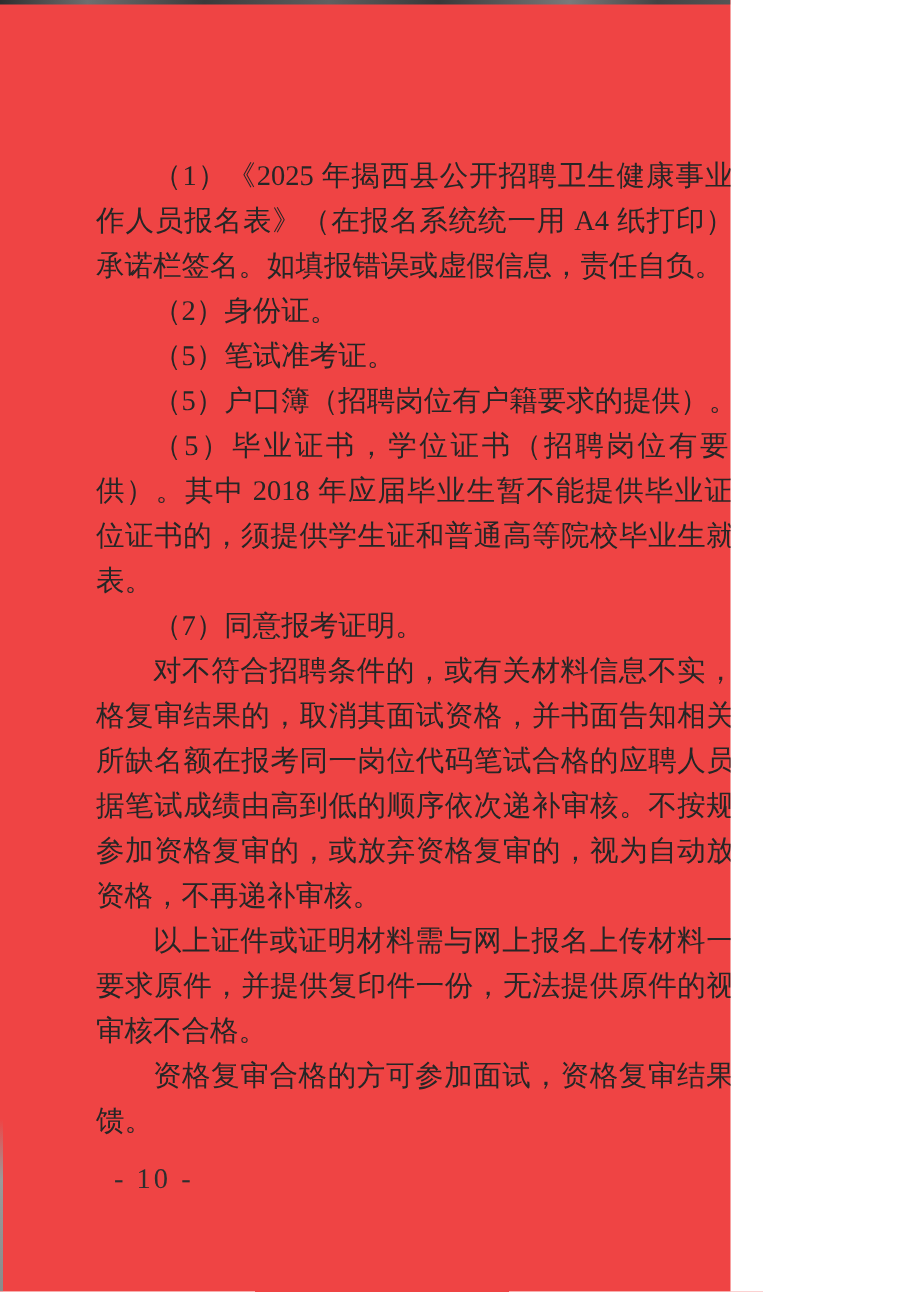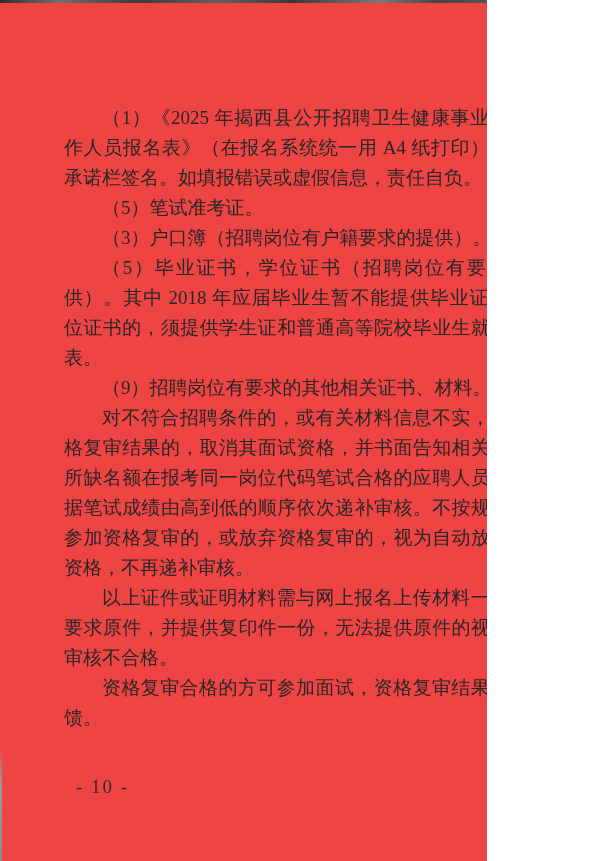--- a/index.html
+++ b/index.html
@@ -61,23 +61,24 @@
 </head>
 <body>
 
 <div class="page">
   <div class="edge-top"></div>
   <div class="edge-right"></div>
   <div class="edge-left"></div>
 
   <div class="content">
     <p>（1）《2025 年揭西县公开招聘卫生健康事业单位工作人员报名表》（在报名系统统一用 A4 纸打印），并在承诺栏签名。如填报错误或虚假信息，责任自负。</p>
+    <p>（2）身份证。</p>
     <p>（5）笔试准考证。</p>
-    <p>（3）户口簿（招聘岗位有户籍要求的提供）。</p>
+    <p>（5）户口簿（招聘岗位有户籍要求的提供）。</p>
     <p>（5）毕业证书，学位证书（招聘岗位有要求的提供）。其中 2018 年应届毕业生暂不能提供毕业证书、学位证书的，须提供学生证和普通高等院校毕业生就业推荐表。</p>
-    <p>（9）招聘岗位有要求的其他相关证书、材料。</p>
+    <p>（7）同意报考证明。</p>
     <p>对不符合招聘条件的，或有关材料信息不实，影响资格复审结果的，取消其面试资格，并书面告知相关事由，所缺名额在报考同一岗位代码笔试合格的应聘人员中，根据笔试成绩由高到低的顺序依次递补审核。不按规定时间参加资格复审的，或放弃资格复审的，视为自动放弃面试资格，不再递补审核。</p>
     <p>以上证件或证明材料需与网上报名上传材料一致，均要求原件，并提供复印件一份，无法提供原件的视为资格审核不合格。</p>
     <p>资格复审合格的方可参加面试，资格复审结果现场反馈。</p>
   </div>
 
   <div class="page-number">- 10 -</div>
 </div>
 
 </body></html>

